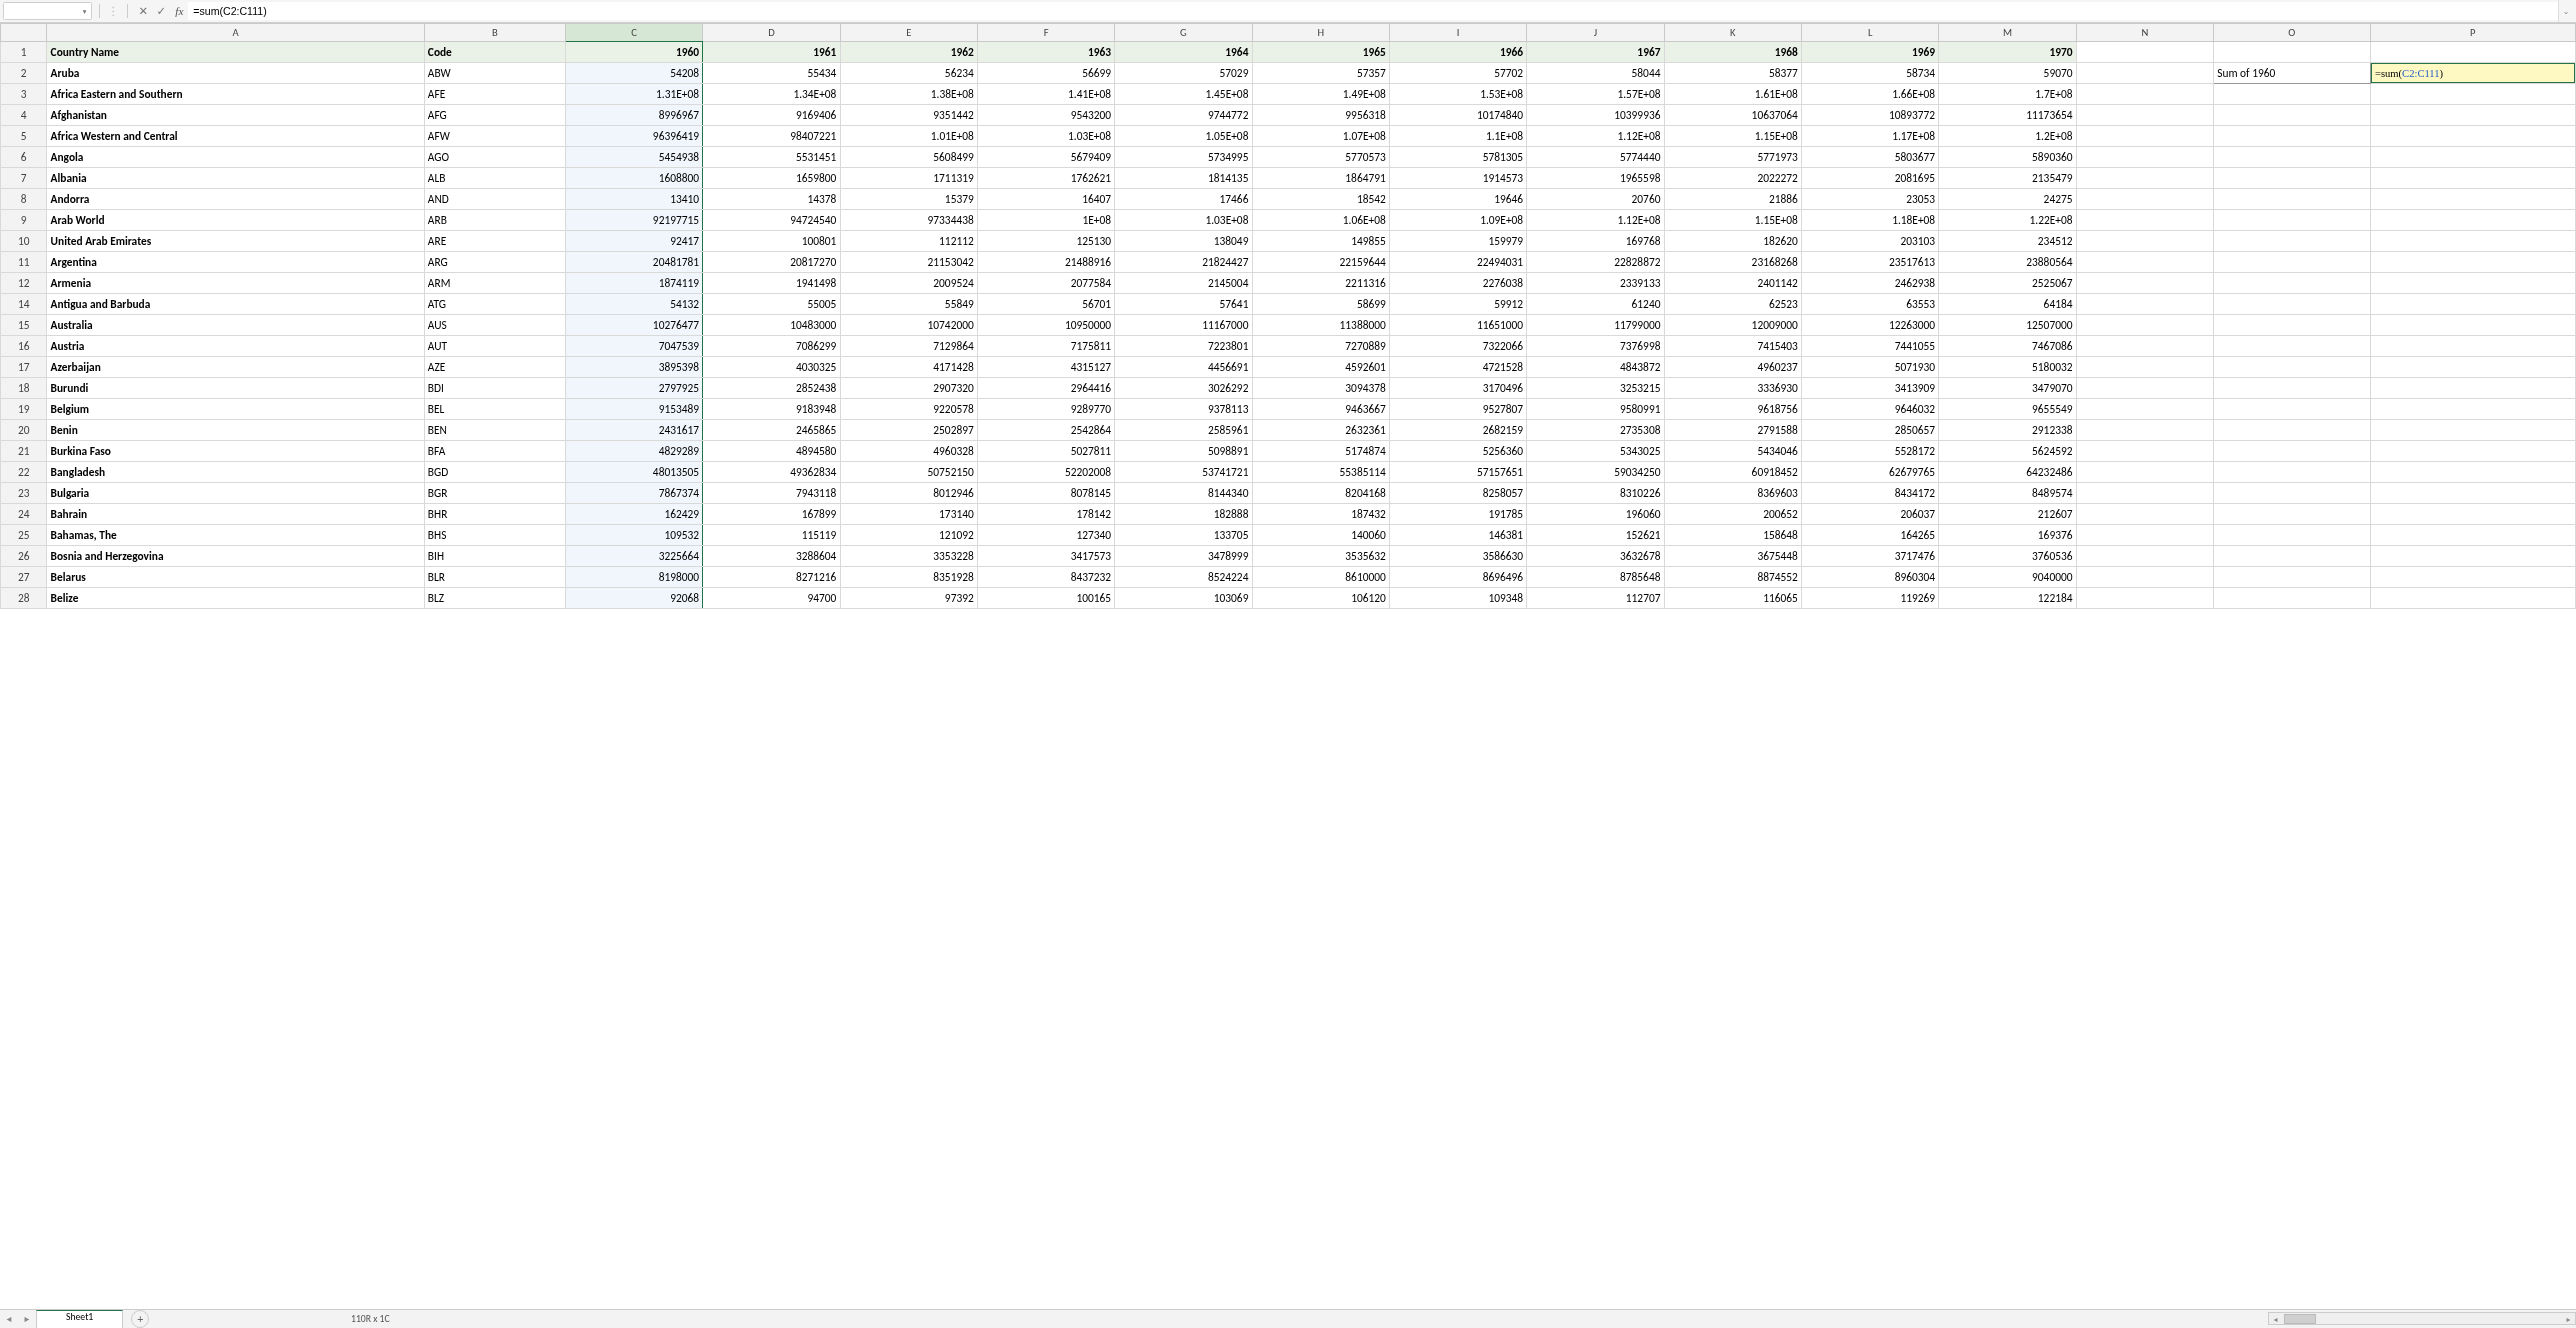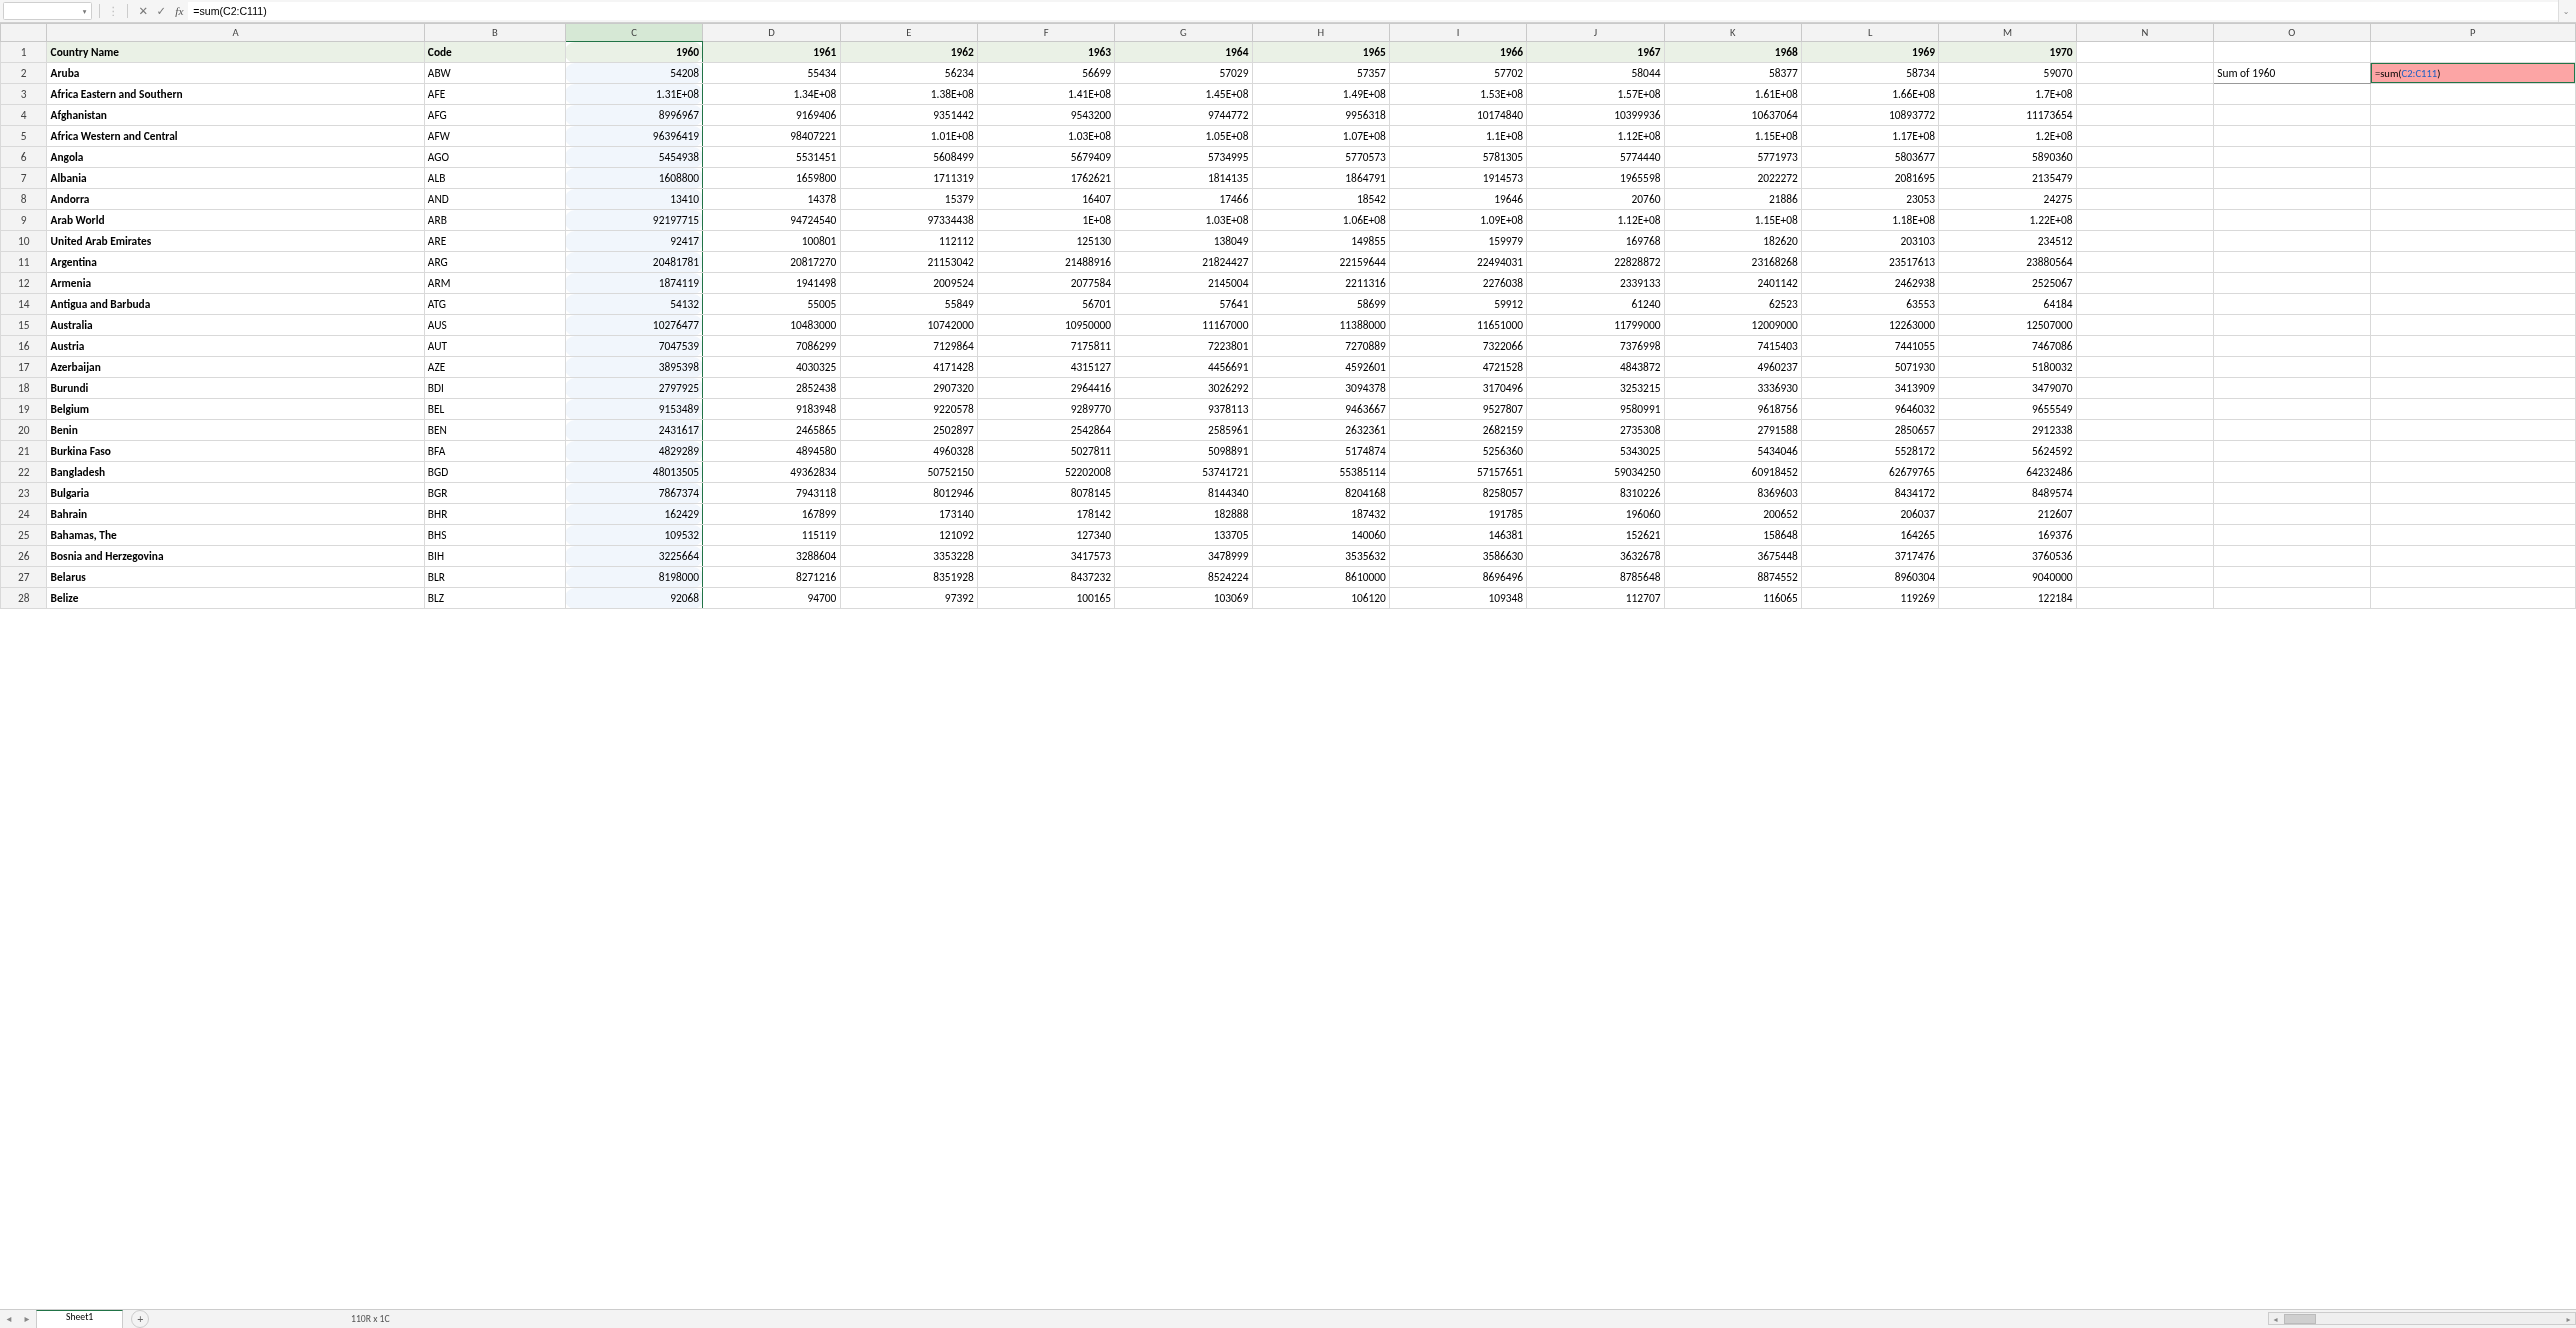--- a/index.html
+++ b/index.html
@@ -110,42 +110,43 @@
     .data-h { font-weight:700; background:#eaf1e6; }
 
     
     .al-r{ text-align:right; }
     .al-l{ text-align:left; }
     .bold{ font-weight:700; }
 
     
     .sel-col { background:#f1f6fc !important; }
     .sel-edge-l { border-left:1.6px solid #217346 !important; }
-    .sel-edge-r { border-right:1.6px solid #217346 !important;border-radius:10px; }
+    .sel-edge-r { border-right:1.6px solid #217346 !important; }
     .sel-edge-t { border-top:1.6px solid #217346 !important;margin-left:17px; }
 
     
     .edit-cell-wrap {
       position:relative;
       padding:0 !important;
     }
     .edit-red-box {
       position:absolute;
       inset:-3.2px;
       border:3.2px solid #c00000;
       pointer-events:none;
     }
     .edit-inner {
       border:1.6px solid #227447;
       height:100%;
       display:flex;
       align-items:center;
       padding:0 3.2px;
       font-size:10.6px;
-      background:#fca5a5;
+      background:#fef9c3;
+      font-family:Liberation Serif, serif;
     }
     .edit-inner .ref{ color:#2160c4; }
 
     
     .o2-box {
       border:0.8px solid #999 !important;
       text-align:left;
     }
 
     

